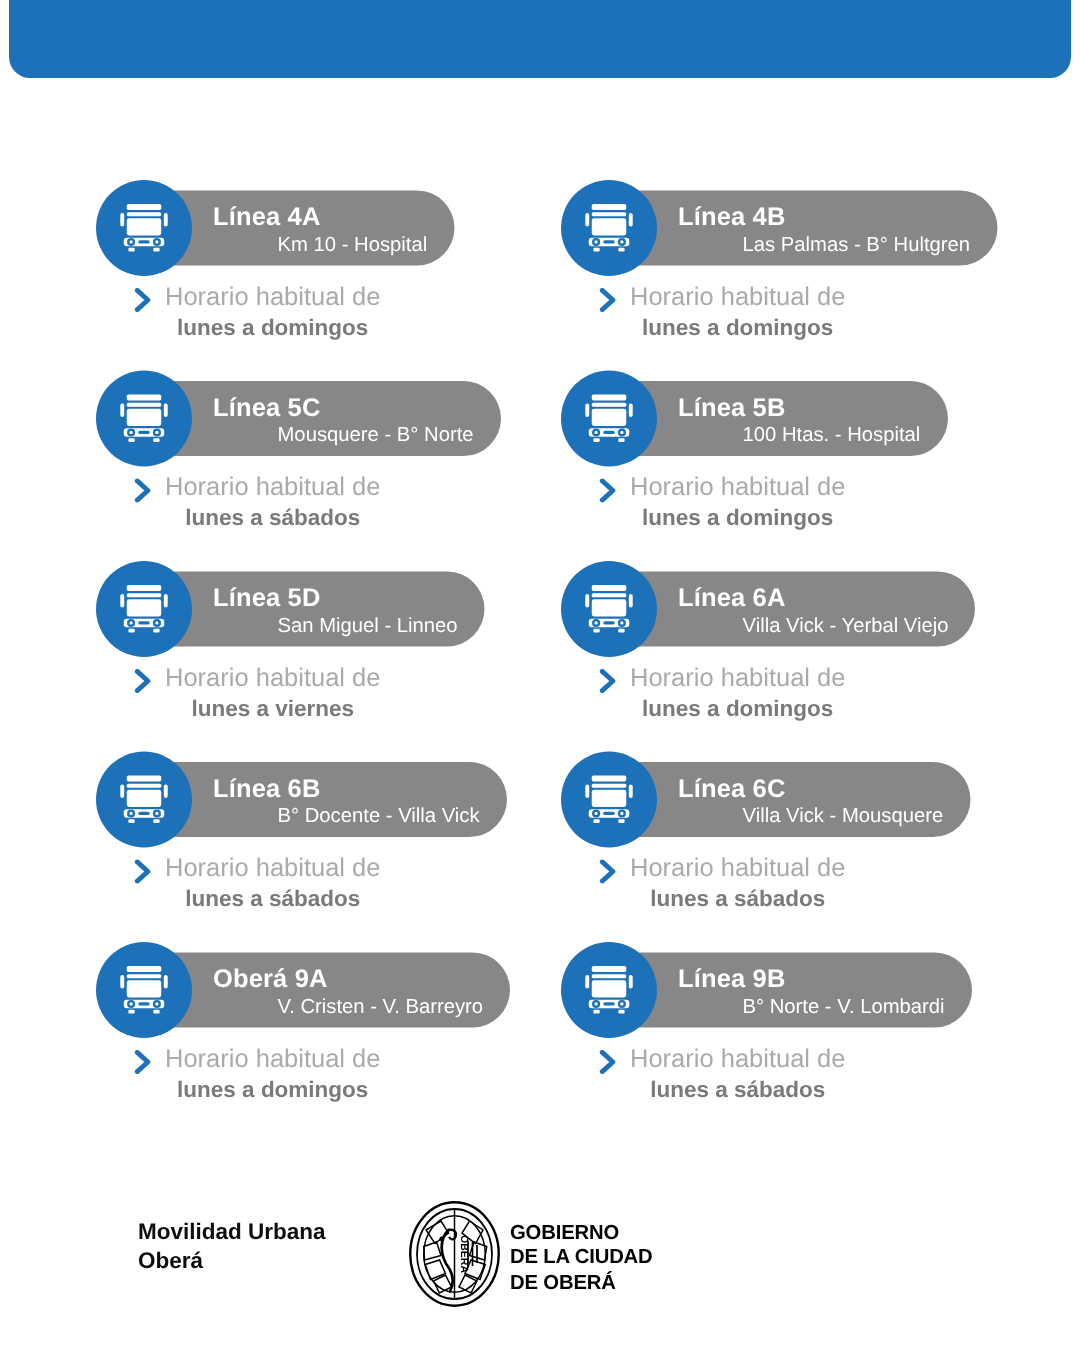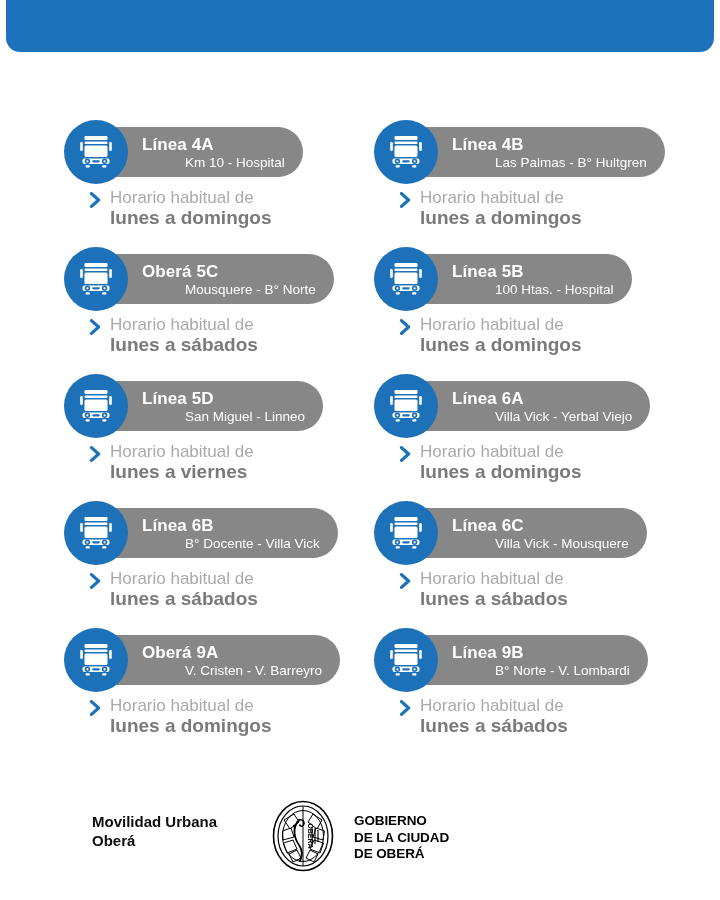--- a/index.html
+++ b/index.html
@@ -101,31 +101,31 @@
     display: flex;
     align-items: flex-start;
   }
 
   .chev {
     margin-top: 4px;
     margin-right: 8px;
     flex: 0 0 auto;
   }
 
-  .sched-text { line-height: 20px; }
+  .sched-text { line-height: 20px; text-align: center; }
 
   .sched-line1 {
     color: #aaaaaa;
     font-size: 17px;
     font-weight: normal;
     white-space: nowrap;
   }
   .sched-line2 {
     color: #7a7a7a;
-    font-size: 19px;
+    font-size: 15px;
     font-weight: bold;
     white-space: nowrap;
   }
 
   
   .footer {
     position: absolute;
     left: 0;
     top: 800px;
     width: 656px;
@@ -142,21 +142,21 @@
     white-space: nowrap;
   }
   .gov-logo {
     position: absolute;
     left: 272px;
     top: 0px;
     display: flex;
     align-items: center;
   }
   .gov-text {
-    margin-left: 20px;
+    margin-left: 6px;
     color: #000000;
     font-size: 13.5px;
     font-weight: bold;
     line-height: 16.5px;
     letter-spacing: -0.1px;
     white-space: nowrap;
   }
 </style>
 </head>
 <body>
@@ -222,21 +222,21 @@
       <div class="schedule">
         <span class="chev"><svg width="13" height="16" viewBox="0 0 13 16" aria-hidden="true">
             <path d="M2.5 1.6 L9.6 8 L2.5 14.4" fill="none" stroke="#1d71b8" stroke-width="3.2" stroke-linecap="round" stroke-linejoin="round"></path>
           </svg></span>
         <span class="sched-text"><span class="sched-line1">Horario habitual de</span><br><span class="sched-line2">lunes a domingos</span></span>
       </div>
     </div>
     <div class="line-card">
       <div class="line-head">
         <div class="pill">
-          <div class="pill-title">Oberá 5C</div>
+          <div class="pill-title">Línea 5C</div>
           <div class="pill-sub">Mousquere - B° Norte</div>
         </div>
         <div class="bus-badge">
           <svg width="40" height="40" viewBox="0 0 40 40" aria-hidden="true">
             <rect x="8.5" y="4" width="23" height="4" rx="1.2" fill="#ffffff"></rect>
             <rect x="8.5" y="9.5" width="23" height="2.6" rx="1" fill="#ffffff"></rect>
             <rect x="4.2" y="10" width="2.6" height="9" rx="1.3" fill="#ffffff"></rect>
             <rect x="33.2" y="10" width="2.6" height="9" rx="1.3" fill="#ffffff"></rect>
             <rect x="8.5" y="13.5" width="23" height="11.5" rx="1.6" fill="#ffffff"></rect>
             <rect x="6.5" y="26.5" width="27" height="5.6" rx="2" fill="#ffffff"></rect>

